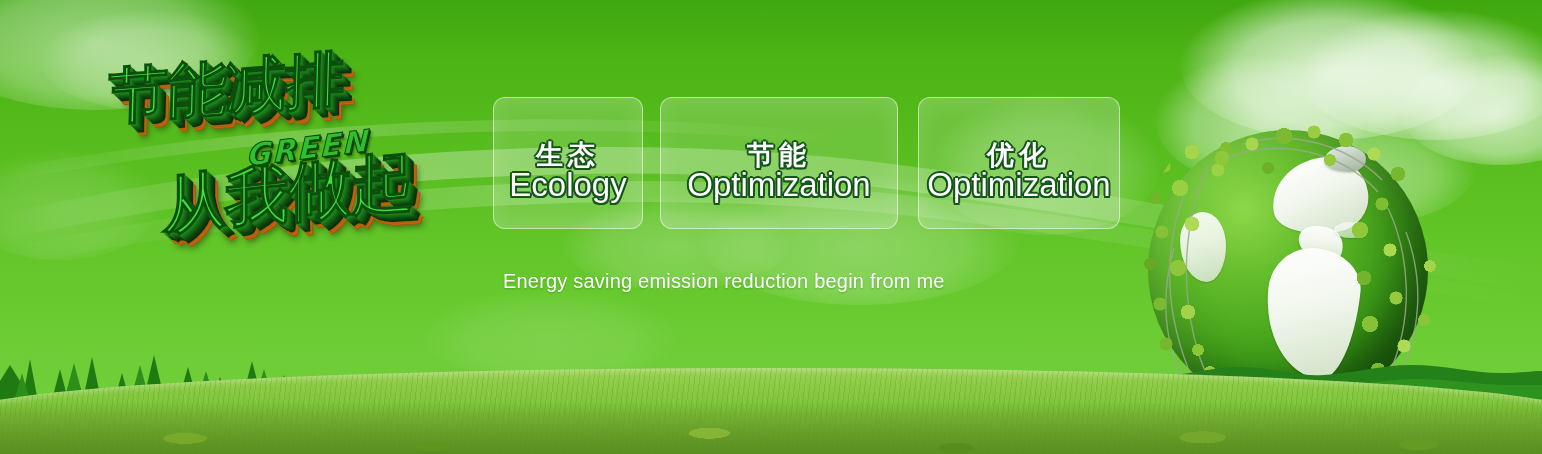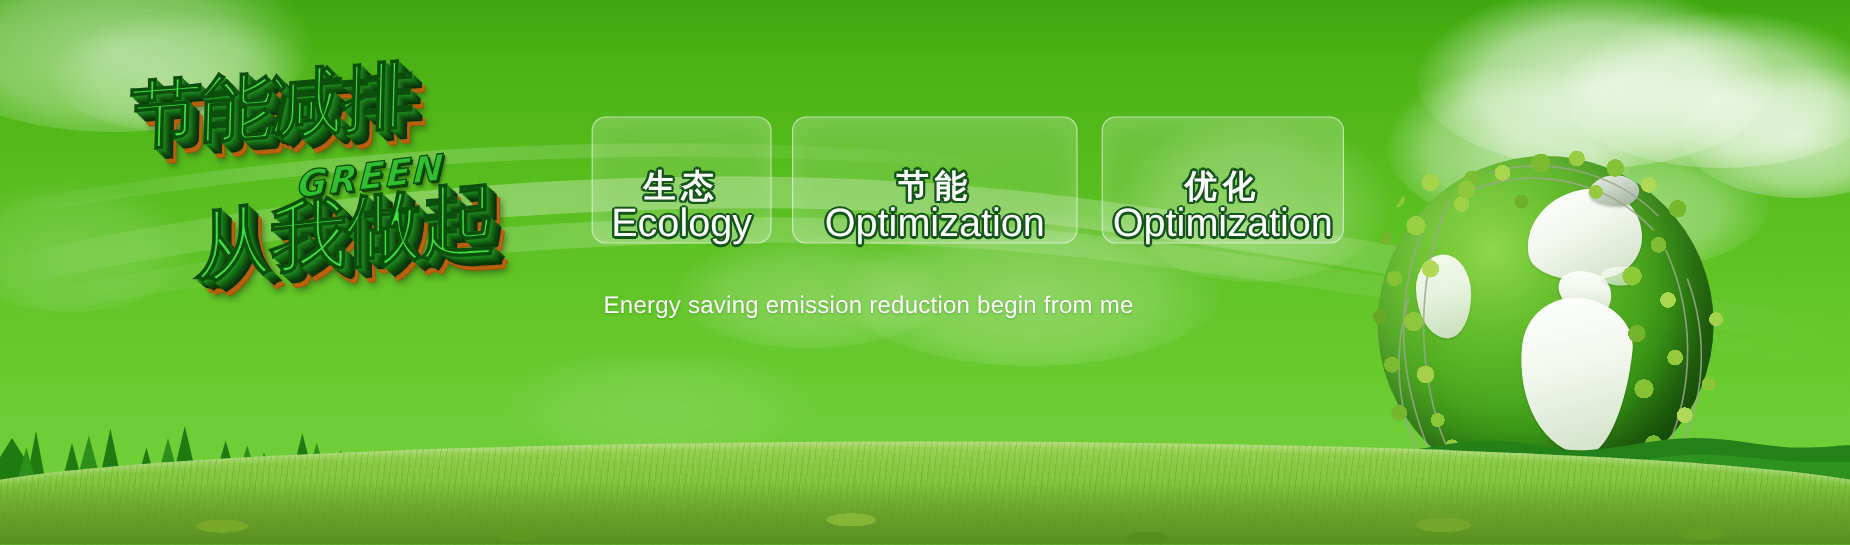--- a/index.html
+++ b/index.html
@@ -105,27 +105,27 @@
     color:#2fbf2f;
     transform:rotate(-7deg) skewX(-10deg);
     text-shadow:1px 1px 0 #0d4d0d, 2px 2px 0 #0a3f0a, 3px 4px 3px rgba(0,0,0,.4);
     -webkit-text-stroke:1px #0b490b;
   }
 
   
   #cards { position:absolute; left:0; top:0; }
   .card {
     position:absolute;
-    top:97px; height:106px;
+    top:97px; height:132px;
     border:1px solid rgba(255,255,255,.55);
     border-radius:12px;
     background:linear-gradient(180deg, rgba(255,255,255,.17) 0%, rgba(255,255,255,.11) 55%, rgba(255,255,255,.17) 100%);
     box-shadow:inset 0 0 24px rgba(255,255,255,.12);
     display:flex; flex-direction:column;
-    align-items:center; justify-content:flex-end;
+    align-items:center; justify-content:center;
     padding-top:16px;
   }
   #card-ecology      { left:493px; width:150px; }
   #card-conservation { left:660px; width:238px; }
   #card-optimization { left:918px; width:202px; }
 
   .card-cn {
     font-family:"DejaVu Sans", sans-serif;
     font-size:27px; font-weight:bold;
     color:#ffffff; letter-spacing:5px;
@@ -141,21 +141,21 @@
     font-size:33px; font-weight:normal;
     color:#ffffff; line-height:1; white-space:nowrap;
     text-shadow:
       -1.5px -1.5px 0 #14561a, 1.5px -1.5px 0 #14561a,
       -1.5px  1.5px 0 #14561a, 1.5px  1.5px 0 #14561a,
        0 -2px 0 #14561a, 0 2px 0 #14561a,
       -2px 0 0 #14561a, 2px 0 0 #14561a;
   }
 
   #tagline {
-    position:absolute; left:503px; top:244px;
+    position:absolute; left:503px; top:270px;
     font-family:"Liberation Sans", sans-serif;
     font-size:20px; color:#ffffff;
     letter-spacing:.2px; white-space:nowrap;
     text-shadow:0 1px 2px rgba(30,90,20,.35);
   }
 
   
   #globe-wrap {
     position:absolute; left:1148px; top:130px;
     width:290px; height:290px;

